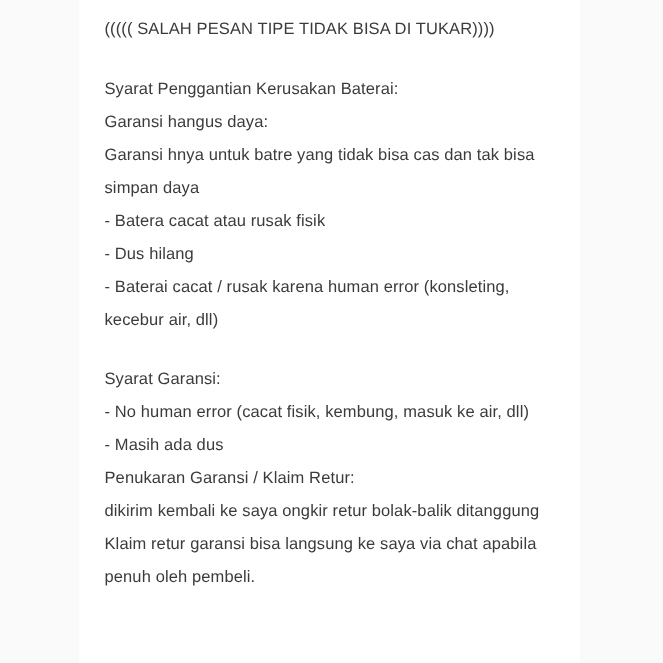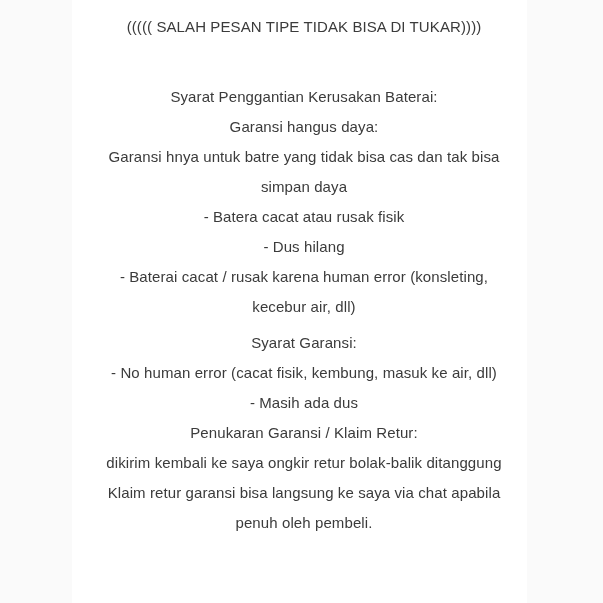--- a/index.html
+++ b/index.html
@@ -25,25 +25,24 @@
     box-sizing: border-box;
     padding: 12px 14px 0 23px;
   }
   .line {
     height: 30px;
     line-height: 30px;
     font-size: 15px;
     color: #3b3b3b;
     letter-spacing: 0.1px;
     white-space: nowrap;
-    text-align: center;
   }
   .sec { margin: 0; padding: 0; }
-  .sec-battery   { margin-top: 40px; }
-  .sec-warranty  { margin-top: 6px; }
+  .sec-battery   { margin-top: 24px; }
+  .sec-warranty  { margin-top: 24px; }
   .sec-return    { }
 </style>
 </head>
 <body>
 
 <div class="canvas">
   <div class="card">
 
     <div class="line">((((( SALAH PESAN TIPE TIDAK BISA DI TUKAR))))</div>
 

